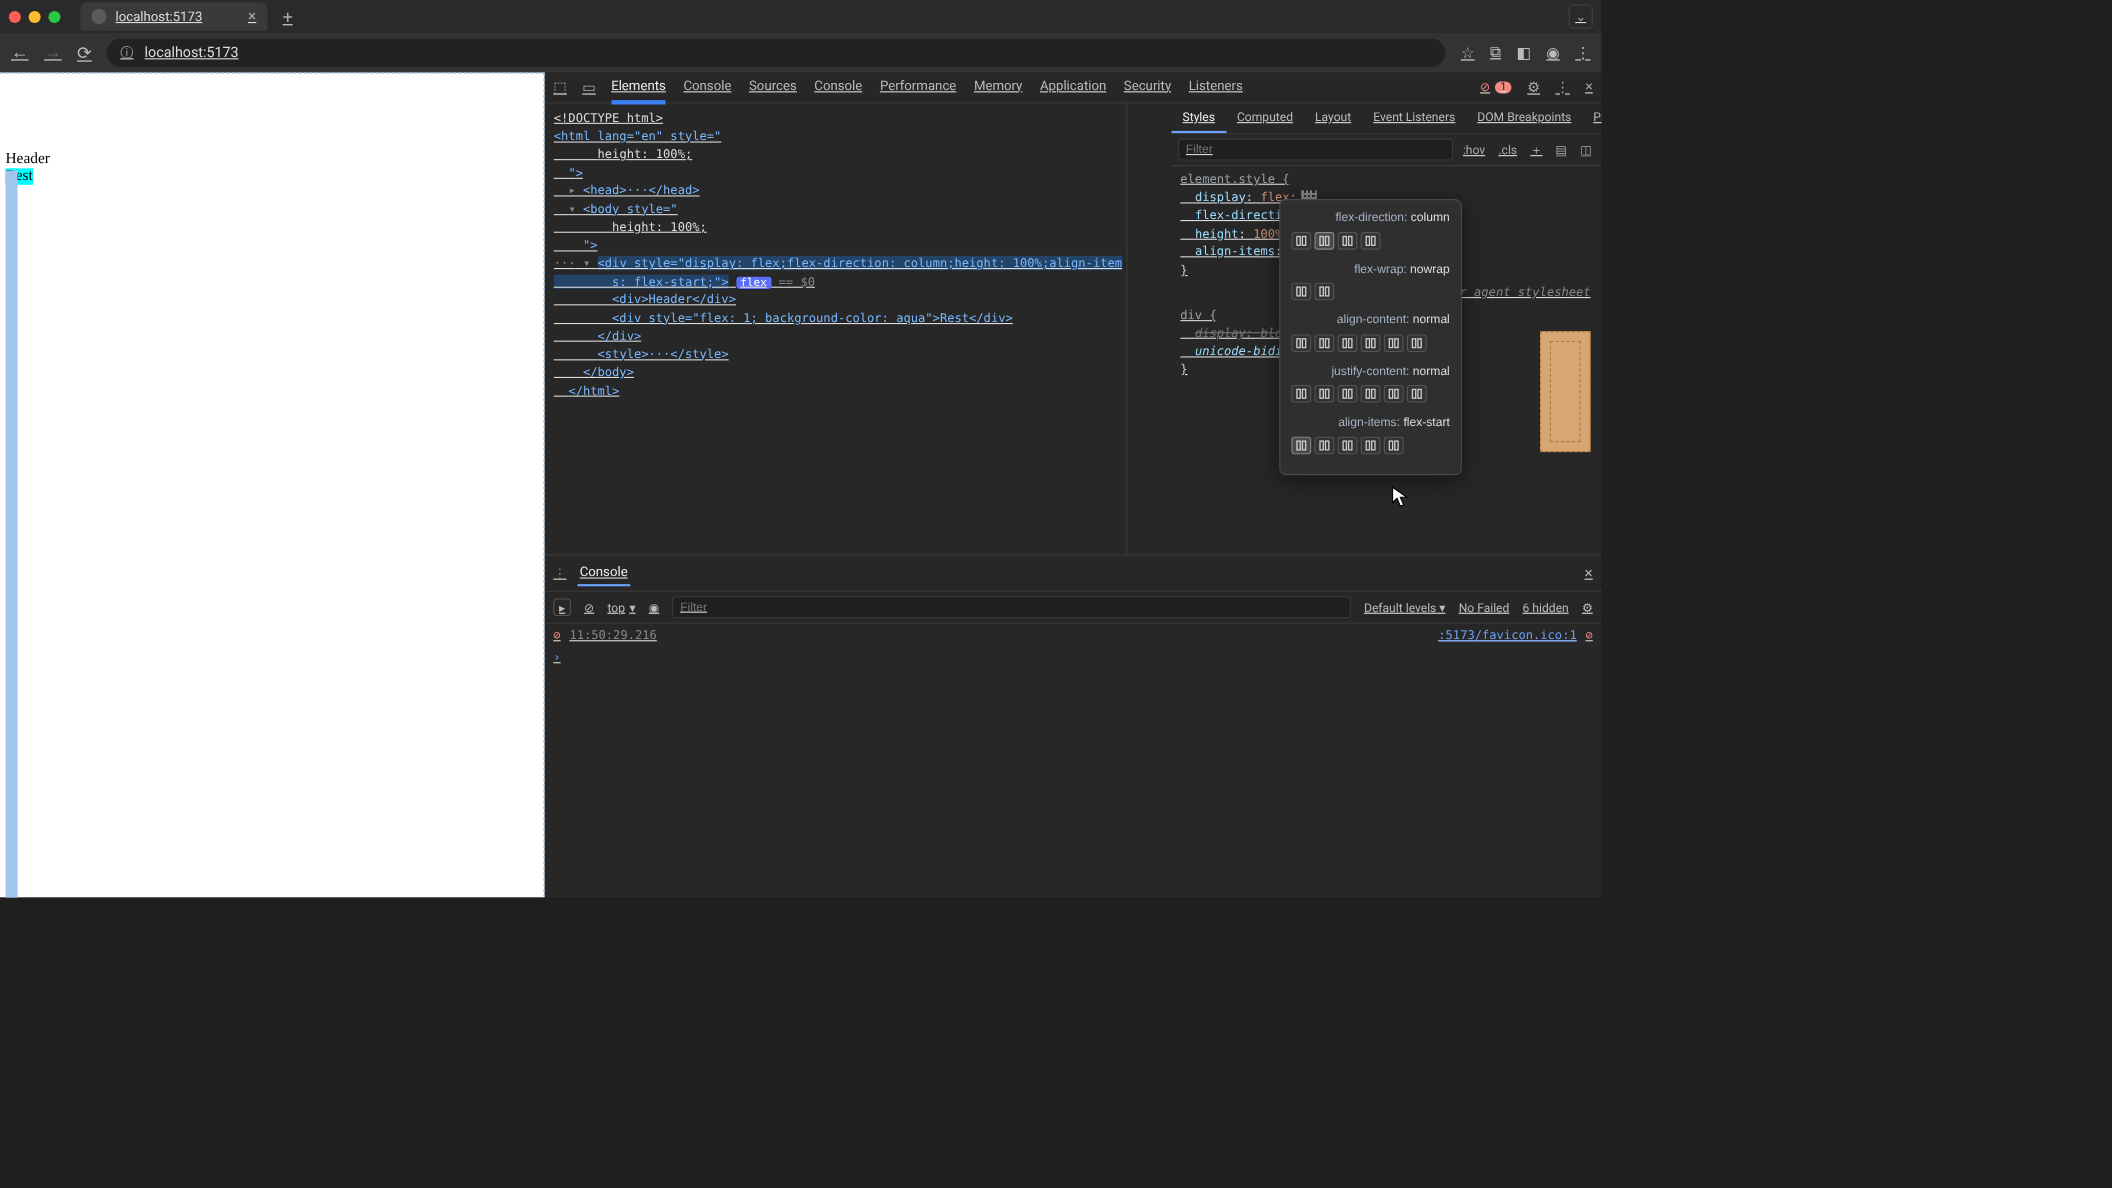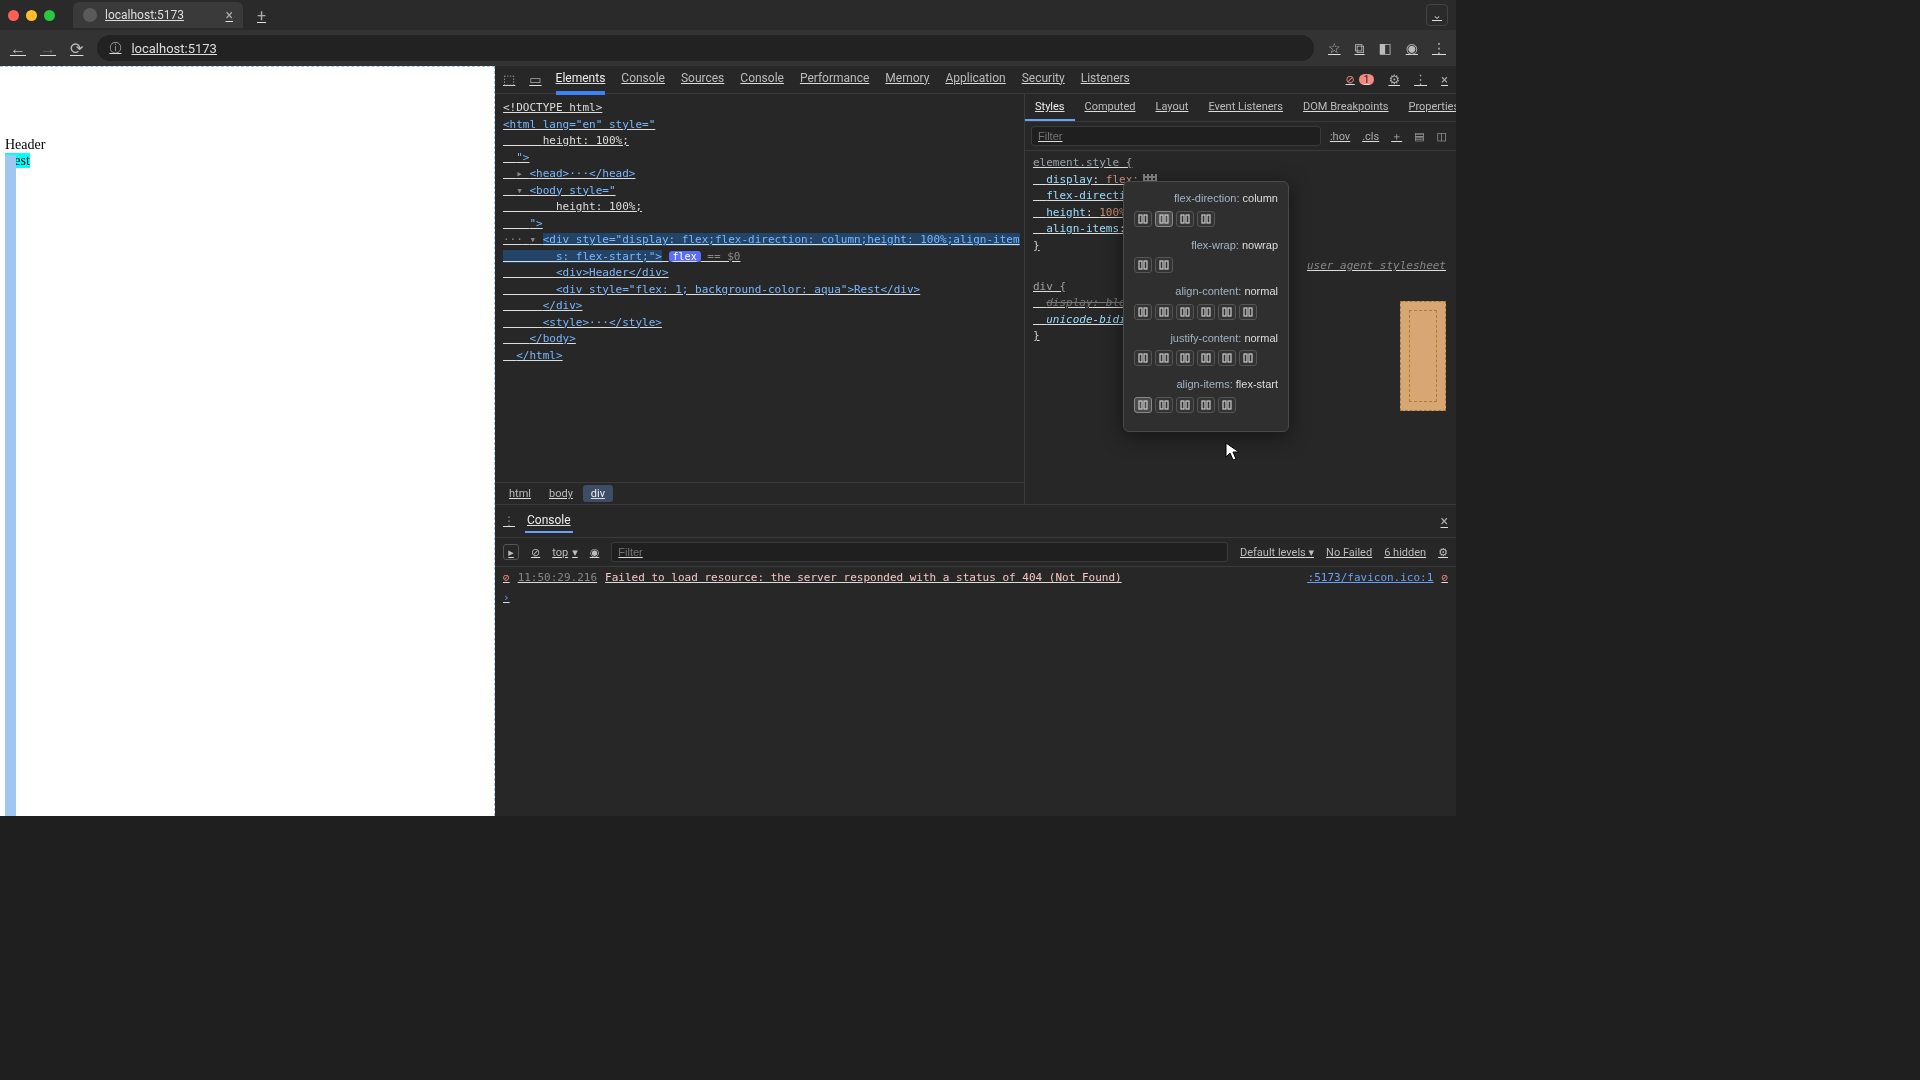--- a/index.html
+++ b/index.html
@@ -100,21 +100,21 @@
 .flex-badge {
   background:#5a6ef8; color:#fff; border-radius:3px; padding:0 4px; font-size:10px;
 }
 .dom-sel { background:#234367; }
 .dom-ell { color:#888; }
 .crumb-bar { height:22px; border-top:1px solid #3a3a3a; display:flex; align-items:center; padding:0 6px; gap:2px; font-size:11px; }
 .crumb { padding:2px 8px; color:#bbb; border-radius:3px; }
 .crumb.sel { background:#3d4d66; color:#eee; }
 
 
-.styles-col { width:432px; border-left:1px solid #3a3a3a; display:flex; flex-direction:column; font-size:11px; }
+.styles-col { width:432px; border-left:1px solid #3a3a3a; display:flex; flex-direction:column; font-size:11px;padding-left:40px; }
 .st-tabs { display:flex; border-bottom:1px solid #3a3a3a; }
 .st-tabs .st { padding:6px 10px; color:#bbb; cursor:pointer; white-space:nowrap; }
 .st-tabs .st.active { color:#eee; border-bottom:2px solid #6aa0f8; }
 .st-tabs .more { margin-left:auto; padding:6px 6px; color:#888;}
 .st-tools { display:flex; align-items:center; padding:4px 6px; gap:6px; border-bottom:1px solid #3a3a3a; }
 .st-tools input {
   flex:1; background:#1f1f1f; border:1px solid #3a3a3a; color:#bbb;
   height:20px; padding:0 6px; border-radius:3px; font-size:11px;
 }
 .st-tools .pill, .st-tools .ic { color:#aaa; font-size:11px; padding:0 3px; cursor:pointer; }
@@ -264,25 +264,20 @@
         <span class="prop">height: 100%;</span>
     <span class="tag">"&gt;</span>
 <span class="dom-ell">···</span> <span class="caret">▾ </span><span class="dom-sel"><span class="tag">&lt;div style="display: flex;flex-direction: column;height: 100%;align-item</span>
         <span class="tag">s: flex-start;"&gt;</span></span> <span class="flex-badge">flex</span><span style="color:#888"> == $0</span>
         <span class="tag">&lt;div&gt;Header&lt;/div&gt;</span>
         <span class="tag">&lt;div style="flex: 1; background-color: aqua"&gt;Rest&lt;/div&gt;</span>
       <span class="tag">&lt;/div&gt;</span>
       <span class="tag">&lt;style&gt;···&lt;/style&gt;</span>
     <span class="tag">&lt;/body&gt;</span>
   <span class="tag">&lt;/html&gt;</span></div>
-          <div class="crumb-bar">
-            <span class="crumb">html</span>
-            <span class="crumb">body</span>
-            <span class="crumb sel">div</span>
-          </div>
         </div>
 
         <div class="styles-col">
           <div class="st-tabs">
             <span class="st active">Styles</span>
             <span class="st">Computed</span>
             <span class="st">Layout</span>
             <span class="st">Event Listeners</span>
             <span class="st">DOM Breakpoints</span>
             <span class="st">Properties</span>
@@ -509,21 +504,20 @@
           <input placeholder="Filter" style="">
           <span><span>Default levels</span> ▾</span>
           <span>No Failed</span>
           <span>6 hidden</span>
           <span>⚙</span>
         </div>
         <div class="log">
           <div class="log-row">
             <span class="ic">⊘</span>
             <span class="t">11:50:29.216</span>
-            <span class="msg">Failed to load resource: the server responded with a status of 404 (Not Found)</span>
             <span class="src">:5173/favicon.ico:1</span>
             <span class="ic">⊘</span>
           </div>
           <div class="prompt">›</div>
         </div>
       </div>
 
     </div>
   </div>
 </div>

